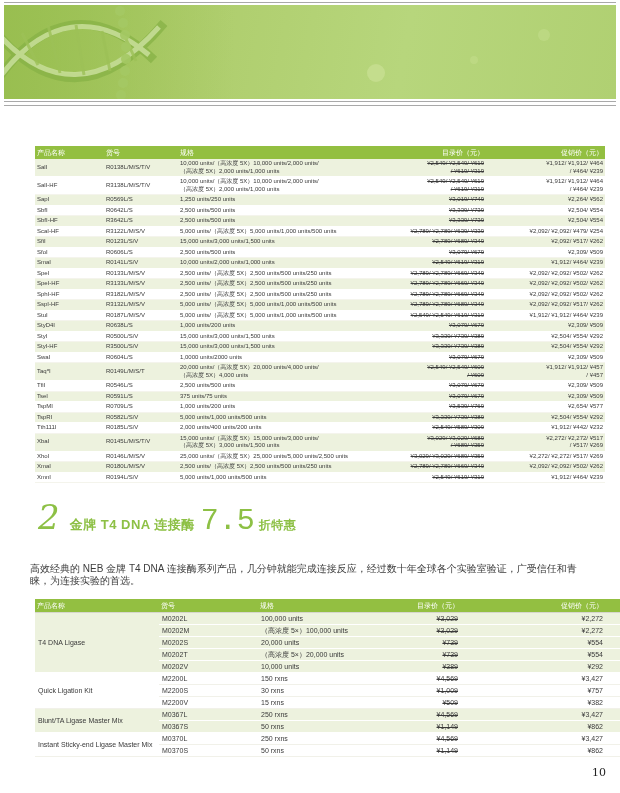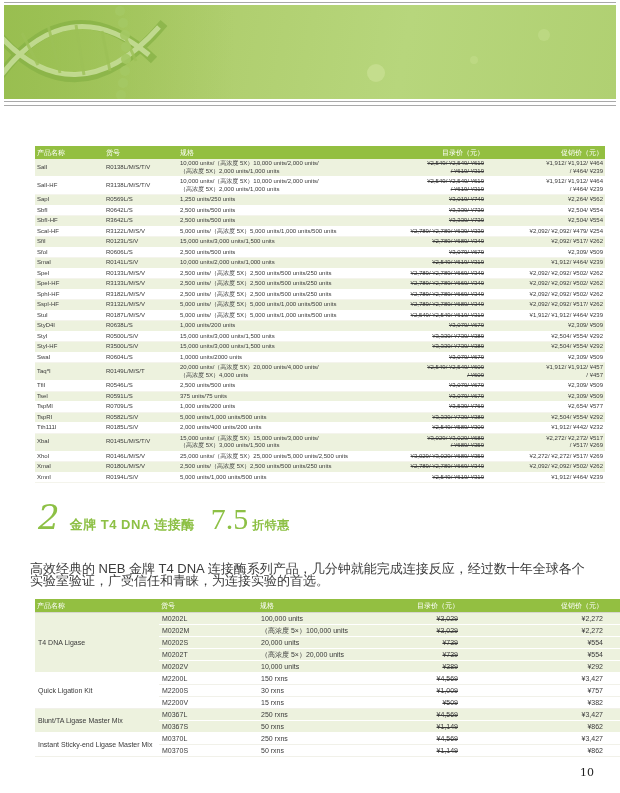--- a/index.html
+++ b/index.html
@@ -37,46 +37,46 @@
   #table1 th.c-list,#table1 th.c-promo{text-align:right;}
   td.c-list{text-decoration:line-through;}
   #table1 tbody{border-bottom:1px solid #c4c4ba;}
   
   .sec-heading{
     position:absolute;top:500px;left:38px;display:flex;align-items:baseline;
     color:#8dc045;white-space:nowrap;
   }
   .sec-num{font-family:"DejaVu Serif","Liberation Serif",serif;font-style:italic;font-size:34px;line-height:34px;margin-right:10px;}
   .sec-title{font-size:13px;font-weight:bold;letter-spacing:.5px;}
-  .sec-discount{font-family:Liberation Serif, serif;font-size:30px;line-height:30px;margin:0 4px 0 16px;}
+  .sec-discount{font-family:Liberation Mono, monospace;font-size:30px;line-height:30px;margin:0 4px 0 6px;}
   .sec-suffix{font-size:12px;font-weight:bold;letter-spacing:.5px;}
   .sec-desc{
     position:absolute;top:563px;left:30px;width:562px;
-    font-size:13px;line-height:12px;color:#3c3c3c;
+    font-size:10px;line-height:12px;color:#3c3c3c;
   }
   
   #table2{
     position:absolute;top:599px;left:35px;width:550px;
     font-size:7px;line-height:9px;color:#3a3a3a;
   }
   #table2 td{padding:1px 3px;vertical-align:middle;border-bottom:1px solid #ffffff;}
   #table2 tr.galt td{background:#edf2de;}
   #table2 tr:not(.galt) td{border-bottom:1px solid #f1f1e9;}
   #table2 .c-name{width:120px;}
   #table2 .c-cat{width:95px;}
   #table2 .c-spec{width:95px;white-space:nowrap;}
   #table2 .c-list{width:100px;text-align:right;}
   #table2 .c-promo{width:140px;text-align:right;padding-right:42px;}
   #table2 th.c-list{text-align:right;}
   #table2 th.c-promo{text-align:right;padding-right:42px;}
   #table2 tr.gfirst td{border-top:1px solid #d6d6cc;}
   #table2 tbody{border-bottom:1px solid #c4c4ba;}
   
   .page-number{
-    position:absolute;top:766px;right:26px;
+    position:absolute;top:766px;right:14px;
     font-family:"DejaVu Serif","Liberation Serif",serif;font-size:11px;color:#222;
   }
 </style>
 </head>
 <body>
 
 <div class="banner-wrap">
   <div class="rule"></div>
   <div class="banner">
     <svg width="612" height="94" viewBox="0 0 612 94">

